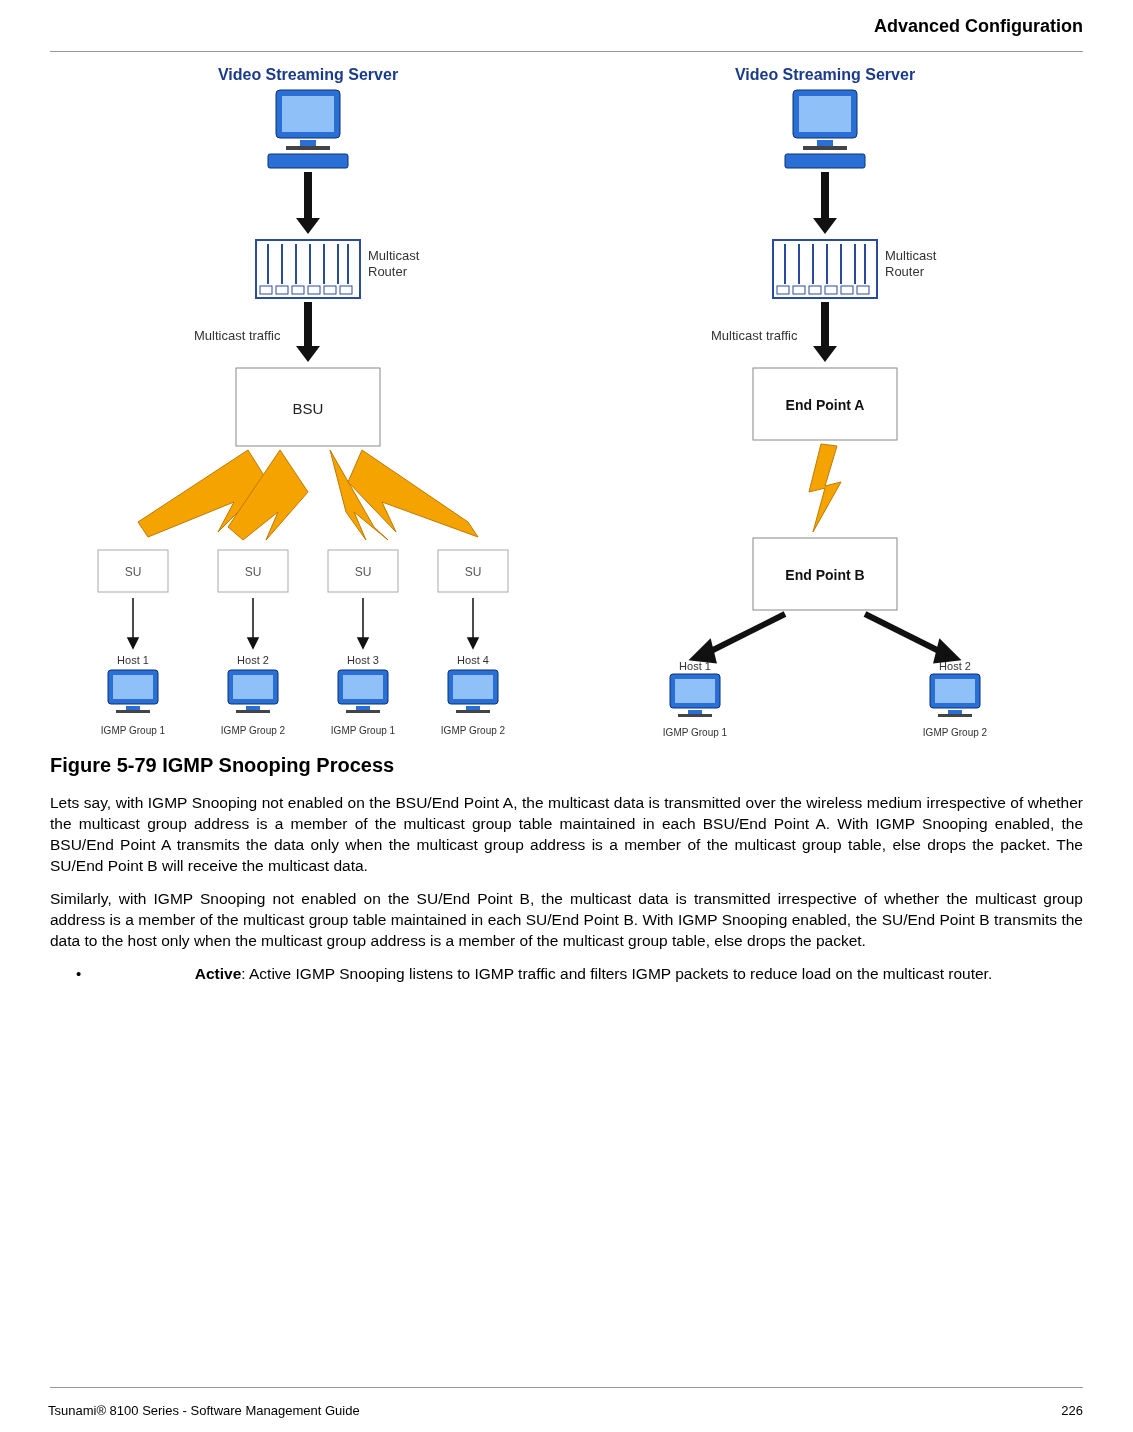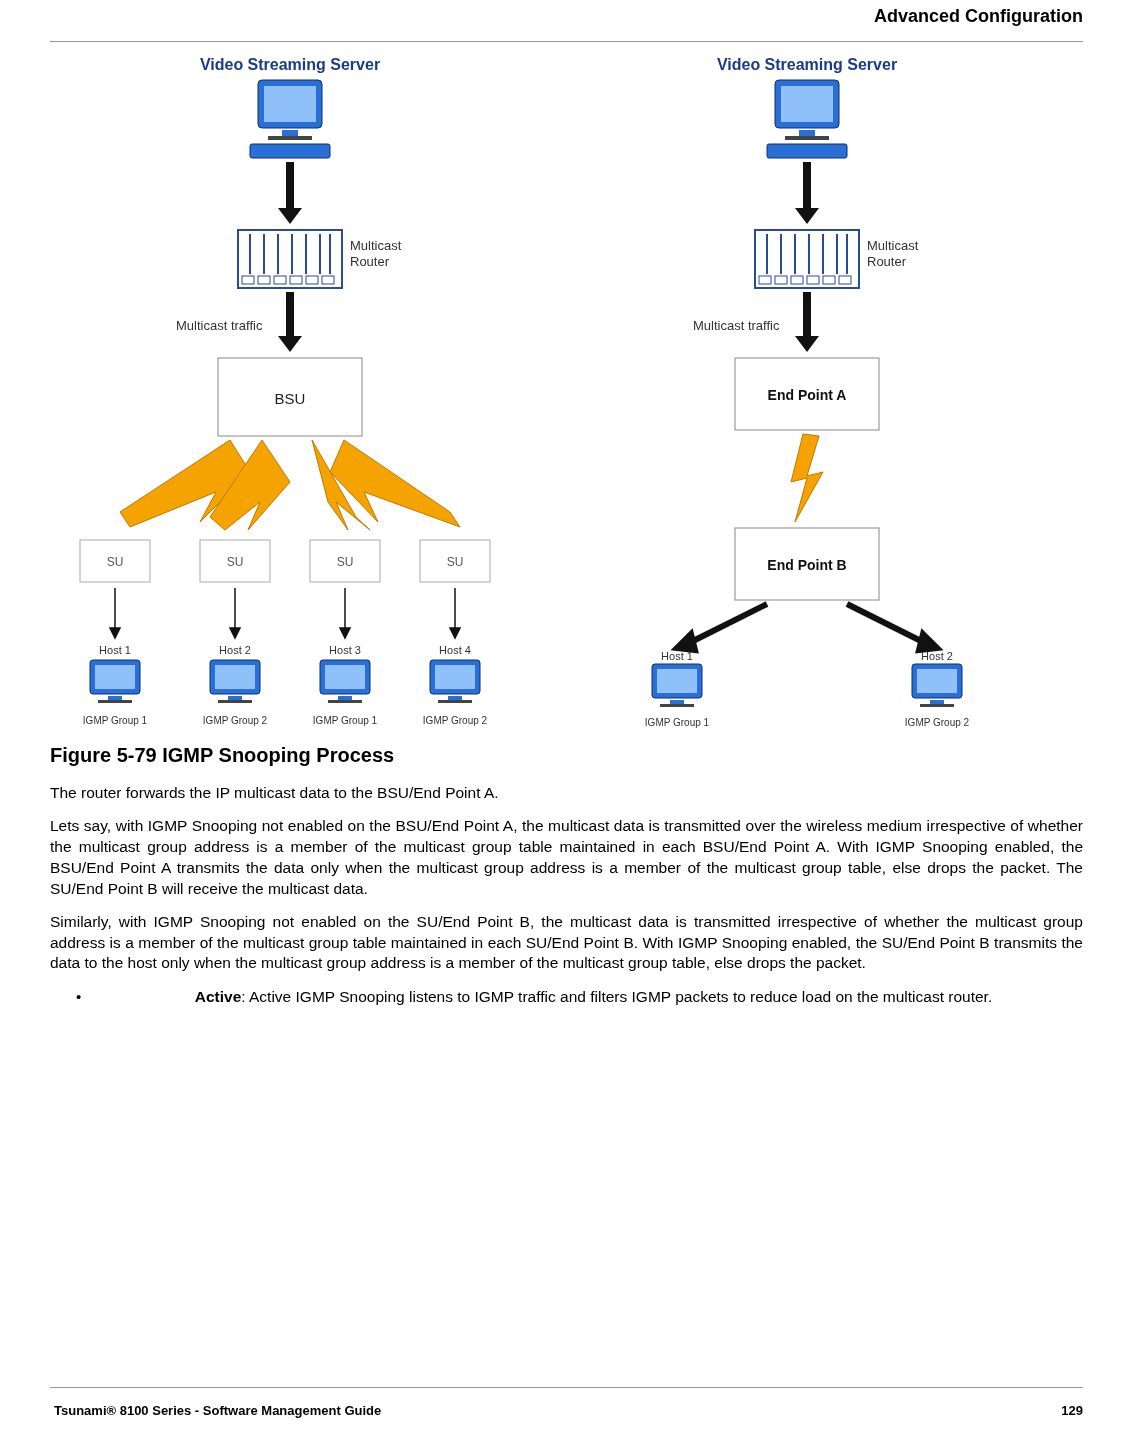--- a/index.html
+++ b/index.html
@@ -14,39 +14,40 @@
     width: 1133px;
     height: 1432px;
     position: relative;
     box-sizing: border-box;
     padding: 0 50px;
   }
   .header-right {
     text-align: right;
     font-weight: bold;
     font-size: 18px;
-    padding-top: 6px;
+    padding-top: 16px;
   }
   hr.top-rule {
     border: none;
     border-top: 1px solid #999;
     margin: 14px 0 8px 0;
   }
   hr.bot-rule {
     border: none;
     border-top: 1px solid #999;
     margin: 4px 0 6px 0;
   }
   .figure-area {
     display: flex;
     justify-content: space-between;
     margin-top: 10px;
   }
   .diagram {
     flex: 1;
+    text-align: center;
   }
   .figure-caption {
     text-align: left;
     font-weight: bold;
     font-size: 20px;
     margin: 8px 0 16px 0;
   }
   .body-text p {
     font-size: 15.5px;
     line-height: 1.35;
@@ -69,24 +70,24 @@
   .body-text li::before {
     content: "•";
     position: absolute;
     left: 0;
     top: 0;
     font-size: 15px;
   }
   .footer {
     position: absolute;
     bottom: 14px;
-    left: 54px;
+    left: 48px;
     right: 50px;
     font-size: 13px;
-    font-weight: bold;
+    font-weight: normal;
   }
   .footer-left { float: left; }
   .footer-right { float: right; }
   svg text { font-family: Arial, Helvetica, sans-serif; }
 </style>
 </head>
 <body>
 
 <div class="page">
 
@@ -277,27 +278,26 @@
         </g>
         <text x="110" y="674" text-anchor="middle" font-size="10" fill="#333">IGMP Group 1</text>
         <text x="370" y="674" text-anchor="middle" font-size="10" fill="#333">IGMP Group 2</text>
       </svg>
     </div>
   </div>
 
   <div class="figure-caption">Figure 5-79 IGMP Snooping Process</div>
 
   <div class="body-text">
-    <p>The router forwards the IP multicast data to the BSU/End Point A.</p>
     <p>Lets say, with IGMP Snooping not enabled on the BSU/End Point A, the multicast data is transmitted over the wireless medium irrespective of whether the multicast group address is a member of the multicast group table maintained in each BSU/End Point A. With IGMP Snooping enabled, the BSU/End Point A transmits the data only when the multicast group address is a member of the multicast group table, else drops the packet. The SU/End Point B will receive the multicast data.</p>
     <p>Similarly, with IGMP Snooping not enabled on the SU/End Point B, the multicast data is transmitted irrespective of whether the multicast group address is a member of the multicast group table maintained in each SU/End Point B. With IGMP Snooping enabled, the SU/End Point B transmits the data to the host only when the multicast group address is a member of the multicast group table, else drops the packet.</p>
     <ul>
       <li><b>Active</b><span>: Active IGMP Snooping listens to IGMP traffic and filters IGMP packets to reduce load on the multicast router.</span></li>
     </ul>
   </div>
 
   <hr class="bot-rule" style="position:absolute;bottom:38px;left:50px;right:50px;width:auto;">
   <div class="footer">
     <span class="footer-left">Tsunami® 8100 Series - Software Management Guide</span>
-    <span class="footer-right">129</span>
+    <span class="footer-right">226</span>
   </div>
 
 </div>
 
 </body></html>

